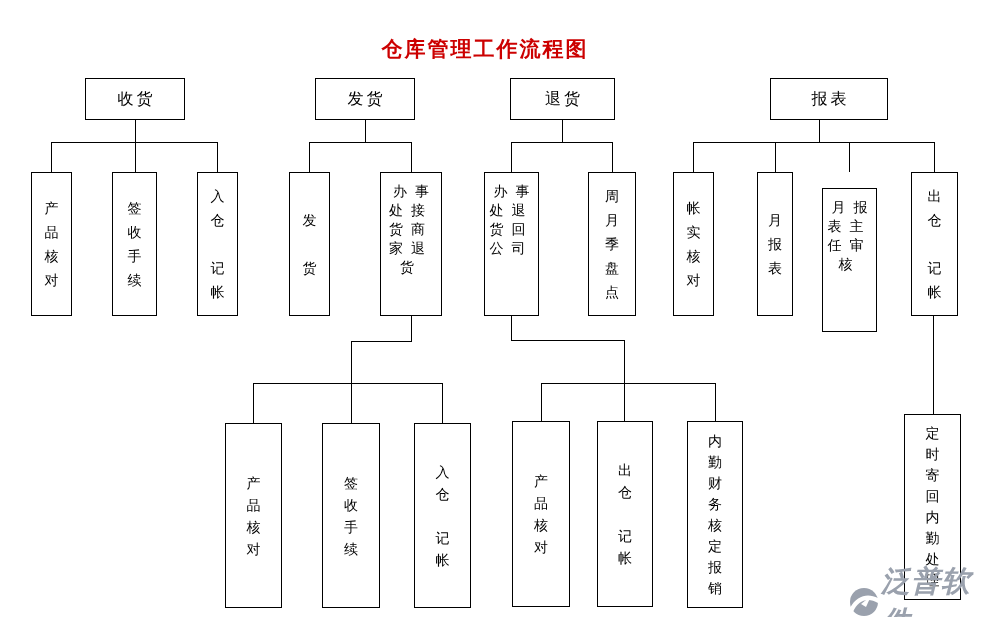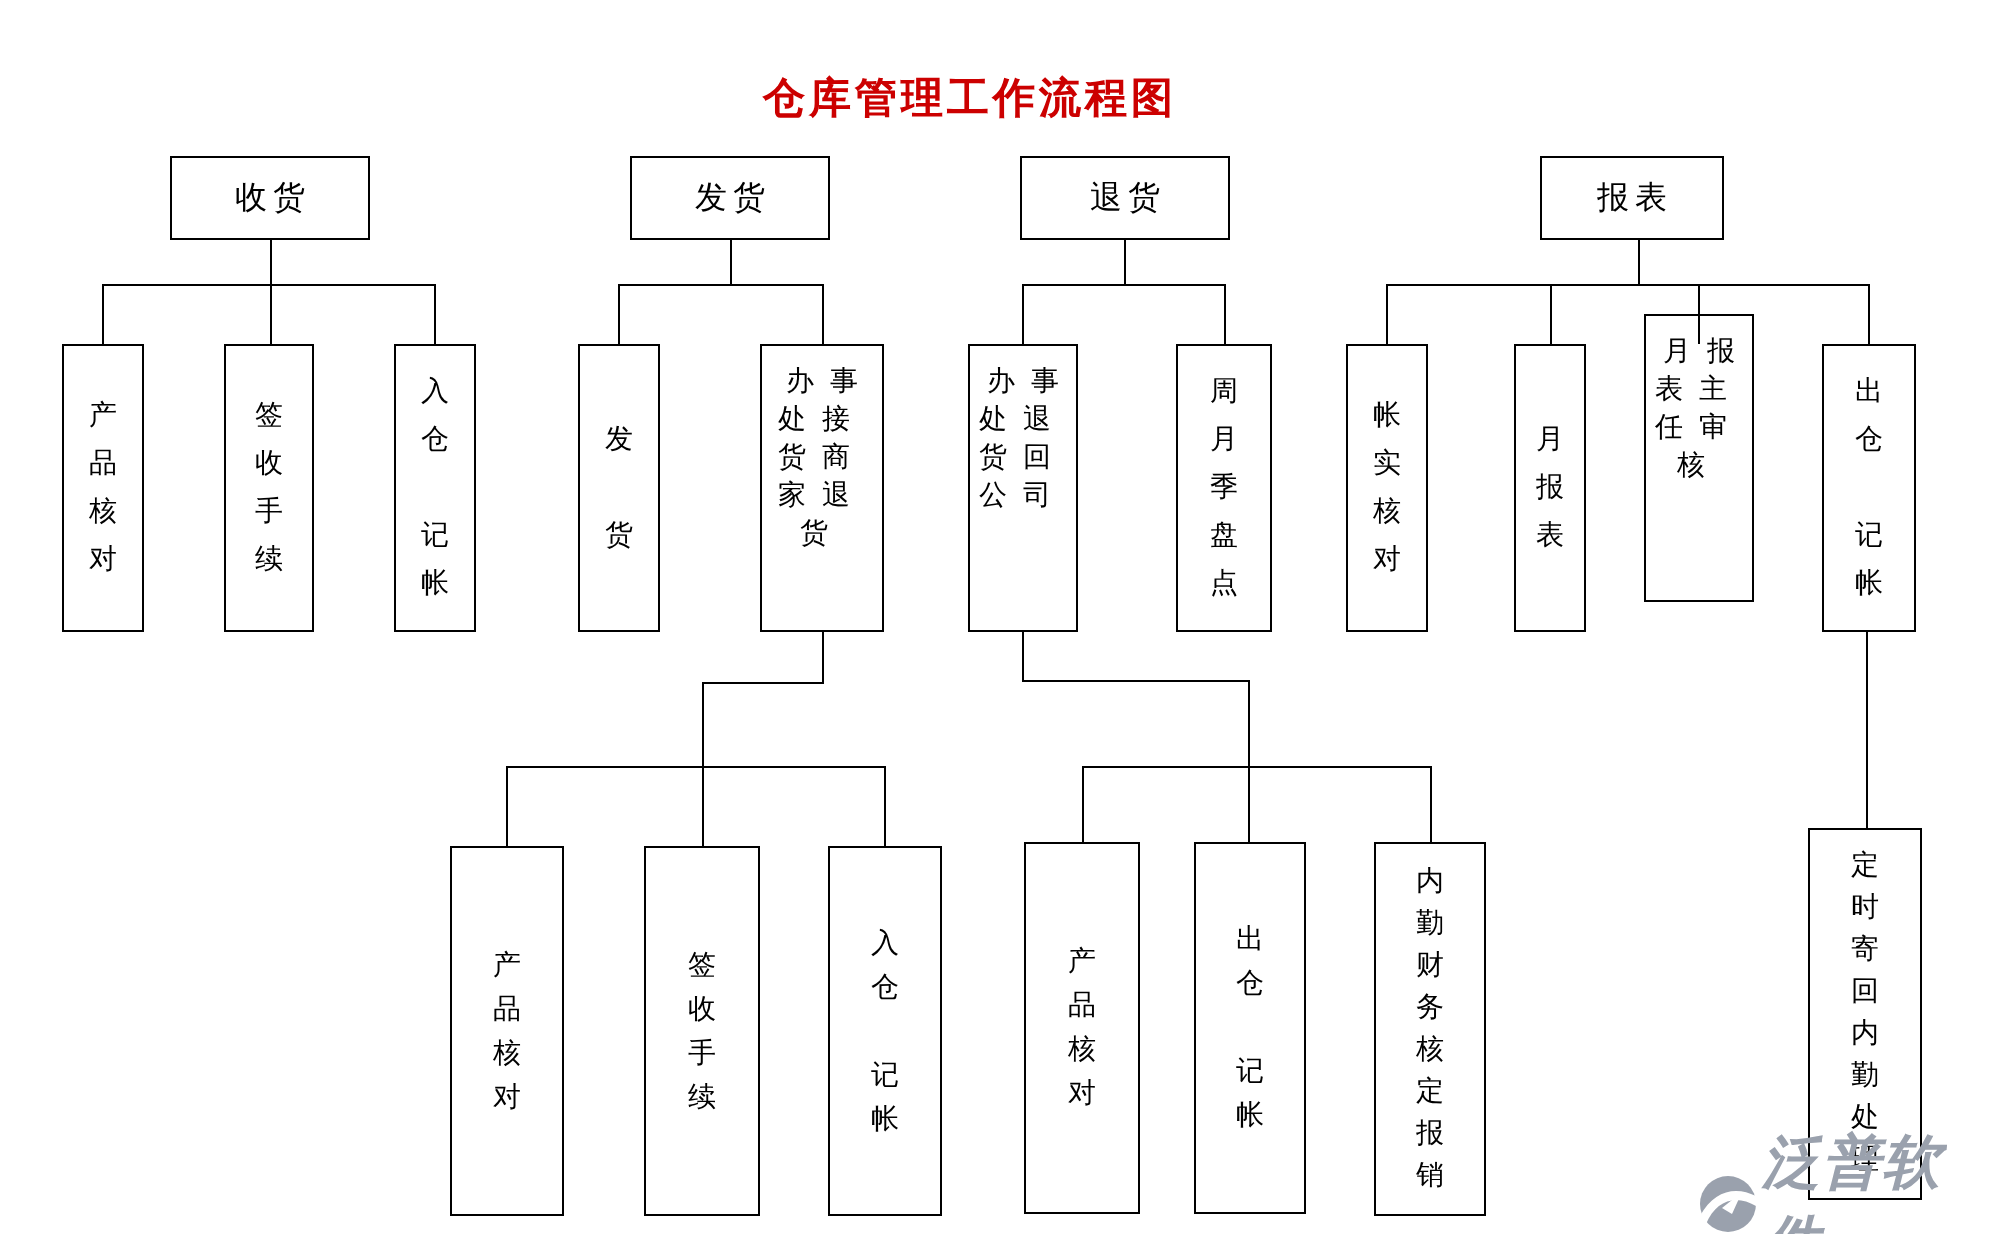--- a/index.html
+++ b/index.html
@@ -31,21 +31,21 @@
 </head>
 <body>
 
 <div id="stage">
 
   <div class="title" style="color: rgb(204, 0, 0);">仓库管理工作流程图</div>
 
   <div class="box top-box" style="left:85px;top:78px;width:100px;height:42px;"><span>收货</span></div>
   <div class="box top-box" style="left:315px;top:78px;width:100px;height:42px;"><span>发货</span></div>
   <div class="box top-box" style="left:510px;top:78px;width:105px;height:42px;"><span>退货</span></div>
-  <div class="box top-box" style="left:770px;top:78px;width:92px;height:42px;"><span>报表</span></div>
+  <div class="box top-box" style="left:770px;top:78px;width:118px;height:42px;"><span>报表</span></div>
 
   <div class="box" style="left:31px;top:172px;width:41px;height:144px;"><span>产
 品
 核
 对</span></div>
   <div class="box" style="left:112px;top:172px;width:45px;height:144px;"><span>签
 收
 手
 续</span></div>
   <div class="box" style="left:197px;top:172px;width:41px;height:144px;"><span>入
@@ -73,21 +73,21 @@
 盘
 点</span></div>
 
   <div class="box" style="left:673px;top:172px;width:41px;height:144px;"><span>帐
 实
 核
 对</span></div>
   <div class="box" style="left:757px;top:172px;width:36px;height:144px;"><span>月
 报
 表</span></div>
-  <div class="box cols" style="left:822px;top:157px;width:55px;height:144px;"><span>月报
+  <div class="box cols" style="left:822px;top:188px;width:55px;height:144px;"><span>月报
 表主
 任审
 核</span></div>
   <div class="box" style="left:911px;top:172px;width:47px;height:144px;"><span>出
 仓
 
 记
 帐</span></div>
 
   <div class="box v22" style="left:225px;top:423px;width:57px;height:185px;"><span>产

